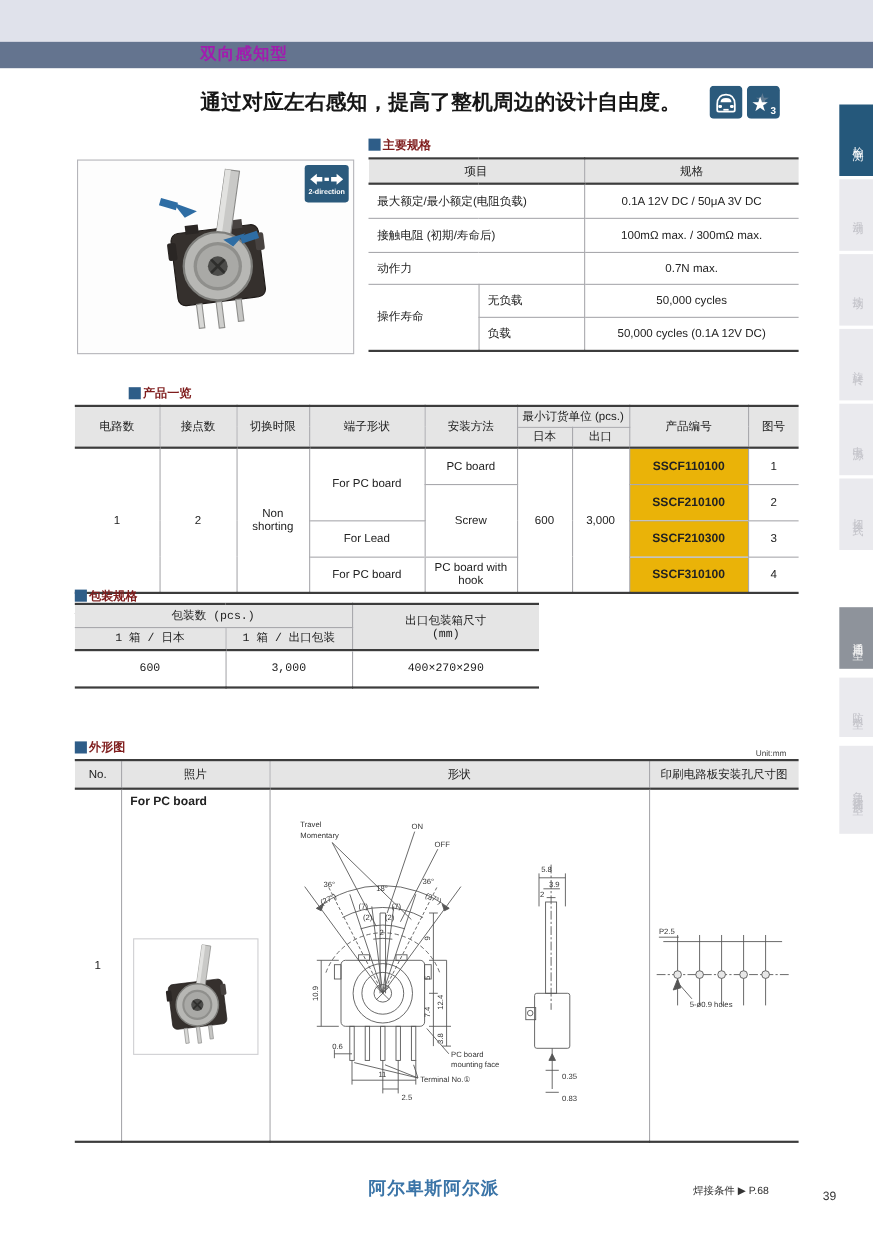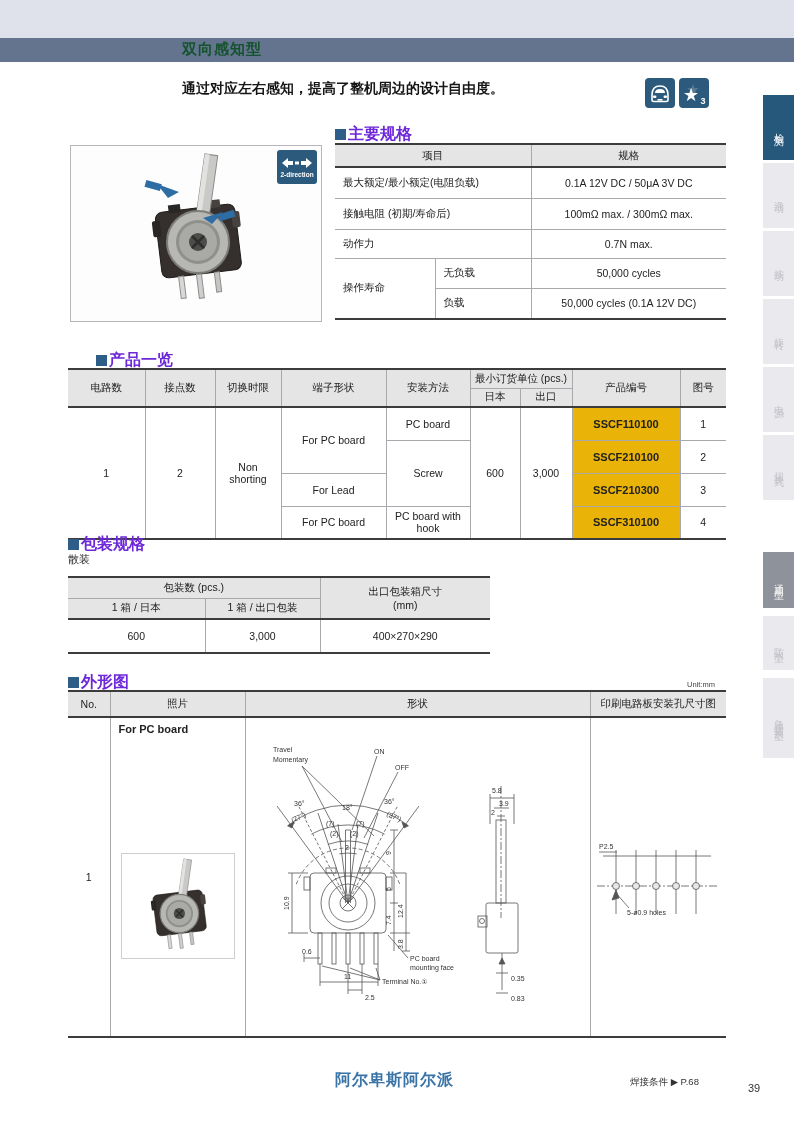--- a/index.html
+++ b/index.html
@@ -4,32 +4,32 @@
 <style>
   html,body{margin:0;padding:0;background:#ffffff;}
   .page{position:relative;width:794px;height:1123px;background:#fff;overflow:hidden;
         font-family:"Liberation Sans","DejaVu Sans",sans-serif;color:#222;}
   
   .topstrip{position:absolute;left:0;top:0;width:794px;height:38px;background:#e0e2eb;}
   .titlebar{position:absolute;left:0;top:38px;width:794px;height:24px;background:#64748f;}
   .modelbox{position:absolute;left:75px;top:0;width:95px;height:112px;background:#2b2422;
             display:flex;align-items:flex-start;justify-content:center;}
   .modelbox span{margin-top:36px;color:#fff;font-size:21px;font-weight:bold;letter-spacing:1px;}
-  .series{position:absolute;left:182px;top:40px;color:#14532d;font-size:15px;font-weight:bold;letter-spacing:1px;}
-  .tagline{position:absolute;left:182px;top:80px;font-size:14px;font-weight:bold;color:#161616;}
+  .series{position:absolute;left:182px;top:40px;color:#a21caf;font-size:15px;font-weight:bold;letter-spacing:1px;}
+  .tagline{position:absolute;left:182px;top:80px;font-size:19px;font-weight:bold;color:#161616;}
   .appicon{position:absolute;top:78px;width:30px;height:30px;}
   .appicon svg{display:block;}
   
   .tab{position:absolute;left:763px;width:31px;display:flex;align-items:center;justify-content:center;
        writing-mode:vertical-rl;text-orientation:upright;font-size:10px;letter-spacing:3px;}
   .tab.inactive{background:#eaeaee;color:#c3c3c9;}
   .tab.activeblue{background:#25587b;color:#fff;}
   .tab.activegray{background:#8e939b;color:#f2f2f2;}
   
-  .sec{position:absolute;font-size:16px;font-weight:bold;color:#6d28d9;display:flex;align-items:center;gap:2px;text-align:center;}
+  .sec{position:absolute;font-size:11px;font-weight:bold;color:#7f1d1d;display:flex;align-items:center;gap:2px;text-align:center;}
   .sq{display:inline-block;width:11px;height:11px;background:#2e5d88;}
   .plain{position:absolute;font-size:11px;color:#1c1c1c;}
   
   table{border-collapse:collapse;table-layout:fixed;font-size:10.5px;color:#222;}
   th,td{border:1px solid #a9a9ad;padding:1px 4px;text-align:center;vertical-align:middle;
         overflow:hidden;}
   thead th{background:#e5e5e5;font-weight:normal;}
   .t-open{border-top:2px solid #3c3c3c;border-bottom:2px solid #3c3c3c;}
   .t-open tr>*:first-child{border-left:none;}
   .t-open tr>*:last-child{border-right:none;}
@@ -167,21 +167,21 @@
         <td class="lbl">无负载</td>
         <td>50,000 cycles</td>
       </tr>
       <tr style="height:31px;">
         <td class="lbl">负载</td>
         <td>50,000 cycles (0.1A 12V DC)</td>
       </tr>
     </tbody>
   </table>
 
-  <div class="sec" style="left:60px;top:350px;padding-left:36px;">
+  <div class="sec" style="left:81px;top:350px;padding-left:36px;">
     <span class="sq"></span>
     <span>产品一览</span>
   </div>
   <table class="t-open" style="position:absolute;left:68px;top:368px;width:658px;">
     <colgroup>
       <col style="width:77px">
         <col style="width:70px">
         <col style="width:66px">
         <col style="width:105px">
       <col style="width:84px">
@@ -235,21 +235,21 @@
         <td>4</td>
       </tr>
     </tbody>
   </table>
 
   <div class="sec" style="left:68px;top:534px;">
     <span class="sq"></span>
     <span>包装规格</span>
   </div>
   <div class="plain" style="left:68px;top:552px;">散装</div>
-  <table class="t-open" style="position:absolute;left:68px;top:576px;width:422px;">
+  <table class="t-open" style="position:absolute;left:68px;top:548px;width:422px;font-family:Liberation Mono, monospace;">
     <colgroup>
         <col style="width:137px">
         <col style="width:115px">
         <col style="width:170px">
       </colgroup>
     <thead>
       <tr style="height:21px;">
         <th colspan="2">包装数 (pcs.)</th>
         <th rowspan="2" class="hdr-split">
           <div>出口包装箱尺寸</div>

